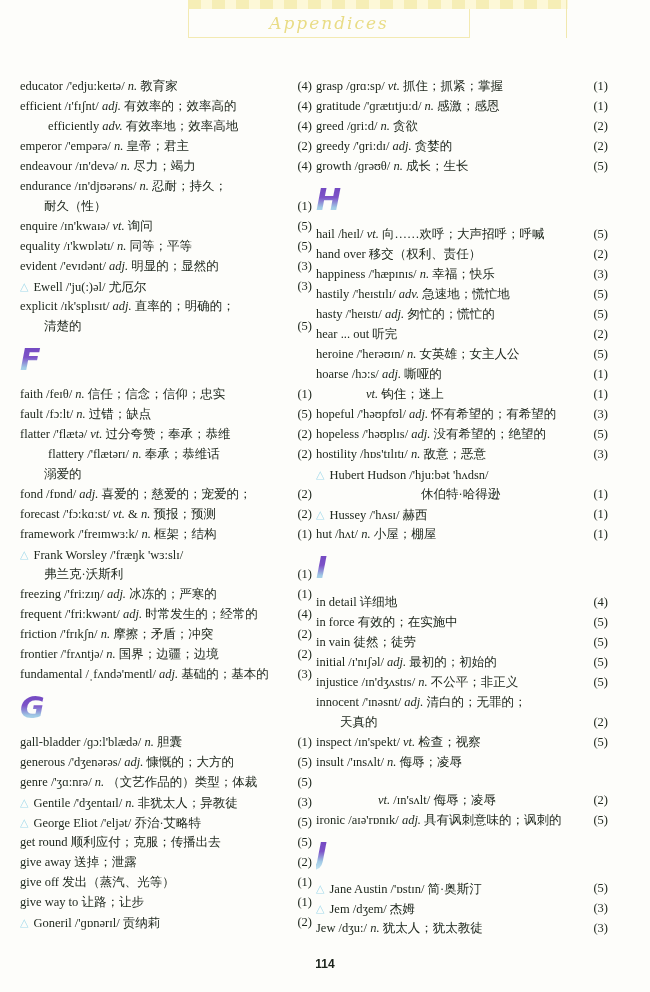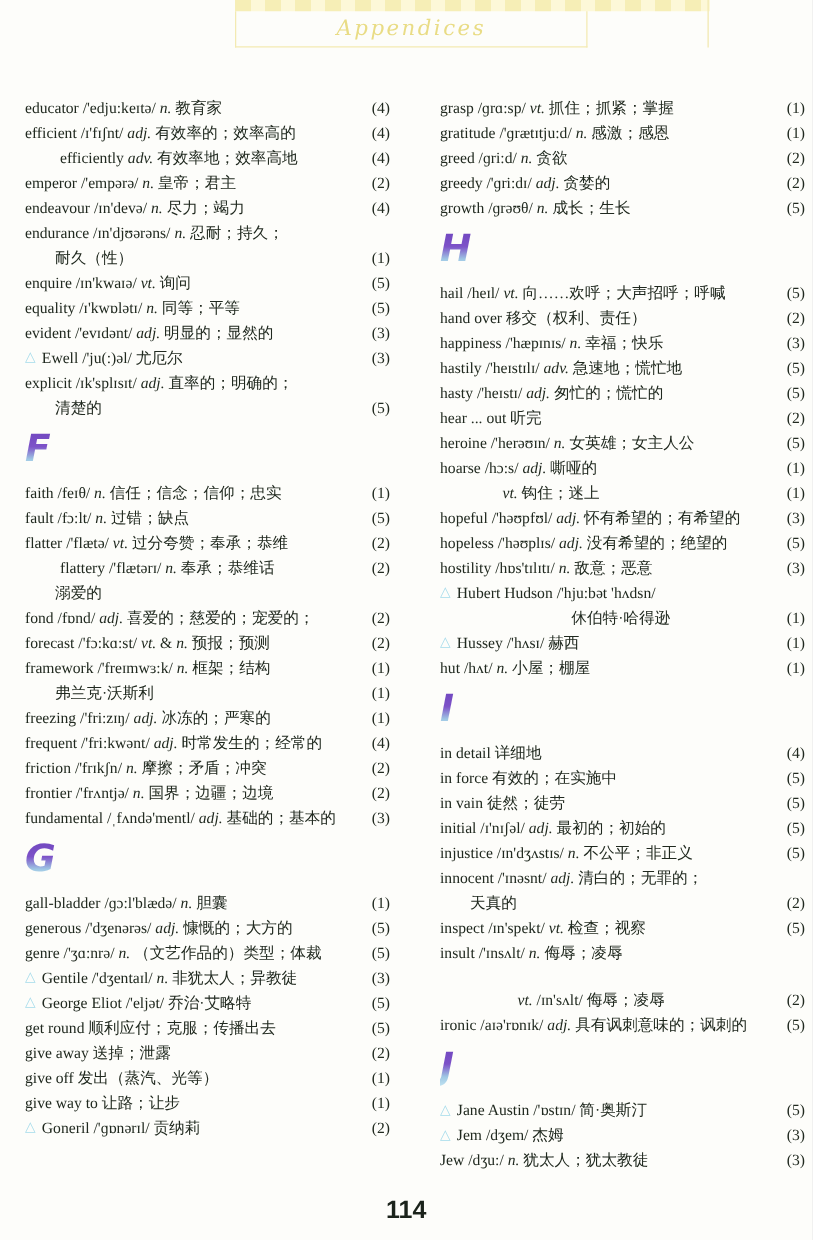--- a/index.html
+++ b/index.html
@@ -9,39 +9,39 @@
   .band{position:absolute;left:188px;top:0;width:380px;height:9px;
         background:repeating-linear-gradient(90deg,#f6eeb6 0 13px,#fdf8d8 13px 24px);}
   .hdrbox{position:absolute;left:188px;top:9px;width:280px;height:28px;
           border:1px solid #f3eab2;border-top:none;display:flex;align-items:center;justify-content:center;}
   .hdrline{position:absolute;left:566px;top:0;width:1px;height:38px;background:#f1e8ae;}
   .hdrtitle{font-style:italic;color:#e9dc85;font-size:17px;letter-spacing:2px;
             font-family:"DejaVu Serif",serif;text-align:right;}
   
   .col{position:absolute;top:76px;width:292px;}
   .col-left{left:20px;}
-  .col-right{left:352px;}
+  .col-right{left:316px;}
   .entry{position:relative;}
   .line{height:20px;line-height:20px;white-space:nowrap;font-size:12.5px;}
   .line.sub{padding-left:28px;}
   .ind1{padding-left:24px;}
   .ind2{padding-left:50px;}
   .ind3{padding-left:62px;margin-top:18px;}
   .ind4{padding-left:105px;}
   .hw{font-weight:normal;}
   .hwr{font-weight:normal;}
   .tri{color:#a5dbeb;font-size:11px;margin-right:5px;vertical-align:1px;}
   .num{position:absolute;right:0;bottom:0;height:20px;line-height:20px;font-size:12.5px;}
   .section{height:48px;padding-top:7px;box-sizing:border-box;}
   .slet{display:inline-block;font-family:"DejaVu Sans",sans-serif;font-weight:bold;font-style:italic;
         font-size:30px;line-height:34px;padding-right:4px;
         background:linear-gradient(180deg,#6f46be 0%,#7d52c8 42%,#9fc8e4 72%,#c9eaf4 100%);
         -webkit-background-clip:text;background-clip:text;color:transparent;}
   .pagenum{position:absolute;left:0;right:0;top:957px;text-align:center;font-weight:bold;
-           font-size:20px;font-family:"Liberation Sans","DejaVu Sans",sans-serif;color:#1b231b;}
+           font-size:12px;font-family:"Liberation Sans","DejaVu Sans",sans-serif;color:#1b231b;}
   i{font-style:italic;}
 </style>
 </head>
 <body>
 
 <div class="page">
   <div class="band"></div>
   <div class="hdrline"></div>
   <div class="hdrbox">
     <span class="hdrtitle">Appendices</span>
@@ -118,20 +118,21 @@
       </div>
       <div class="entry">
         <div class="line"><span class="hwr">forecast</span> <span>/'fɔ:kɑ:st/ <i>vt.</i> &amp; <i>n.</i> 预报；预测</span></div>
         <span class="num">(2)</span>
       </div>
       <div class="entry">
         <div class="line"><span class="hwr">framework</span> <span>/'freɪmwɜ:k/ <i>n.</i> 框架；结构</span></div>
         <span class="num">(1)</span>
       </div>
       <div class="entry">
+        <div class="line"><span class="tri">△</span><span class="hwr">Frank Worsley</span> <span>/'fræŋk 'wɜ:slɪ/</span></div>
         <div class="line ind1">弗兰克·沃斯利</div>
         <span class="num">(1)</span>
       </div>
       <div class="entry">
         <div class="line"><span class="hwr">freezing</span> <span>/'fri:zɪŋ/ <i>adj.</i> 冰冻的；严寒的</span></div>
         <span class="num">(1)</span>
       </div>
       <div class="entry">
         <div class="line"><span class="hwr">frequent</span> <span>/'fri:kwənt/ <i>adj.</i> 时常发生的；经常的</span></div>
         <span class="num">(4)</span>

